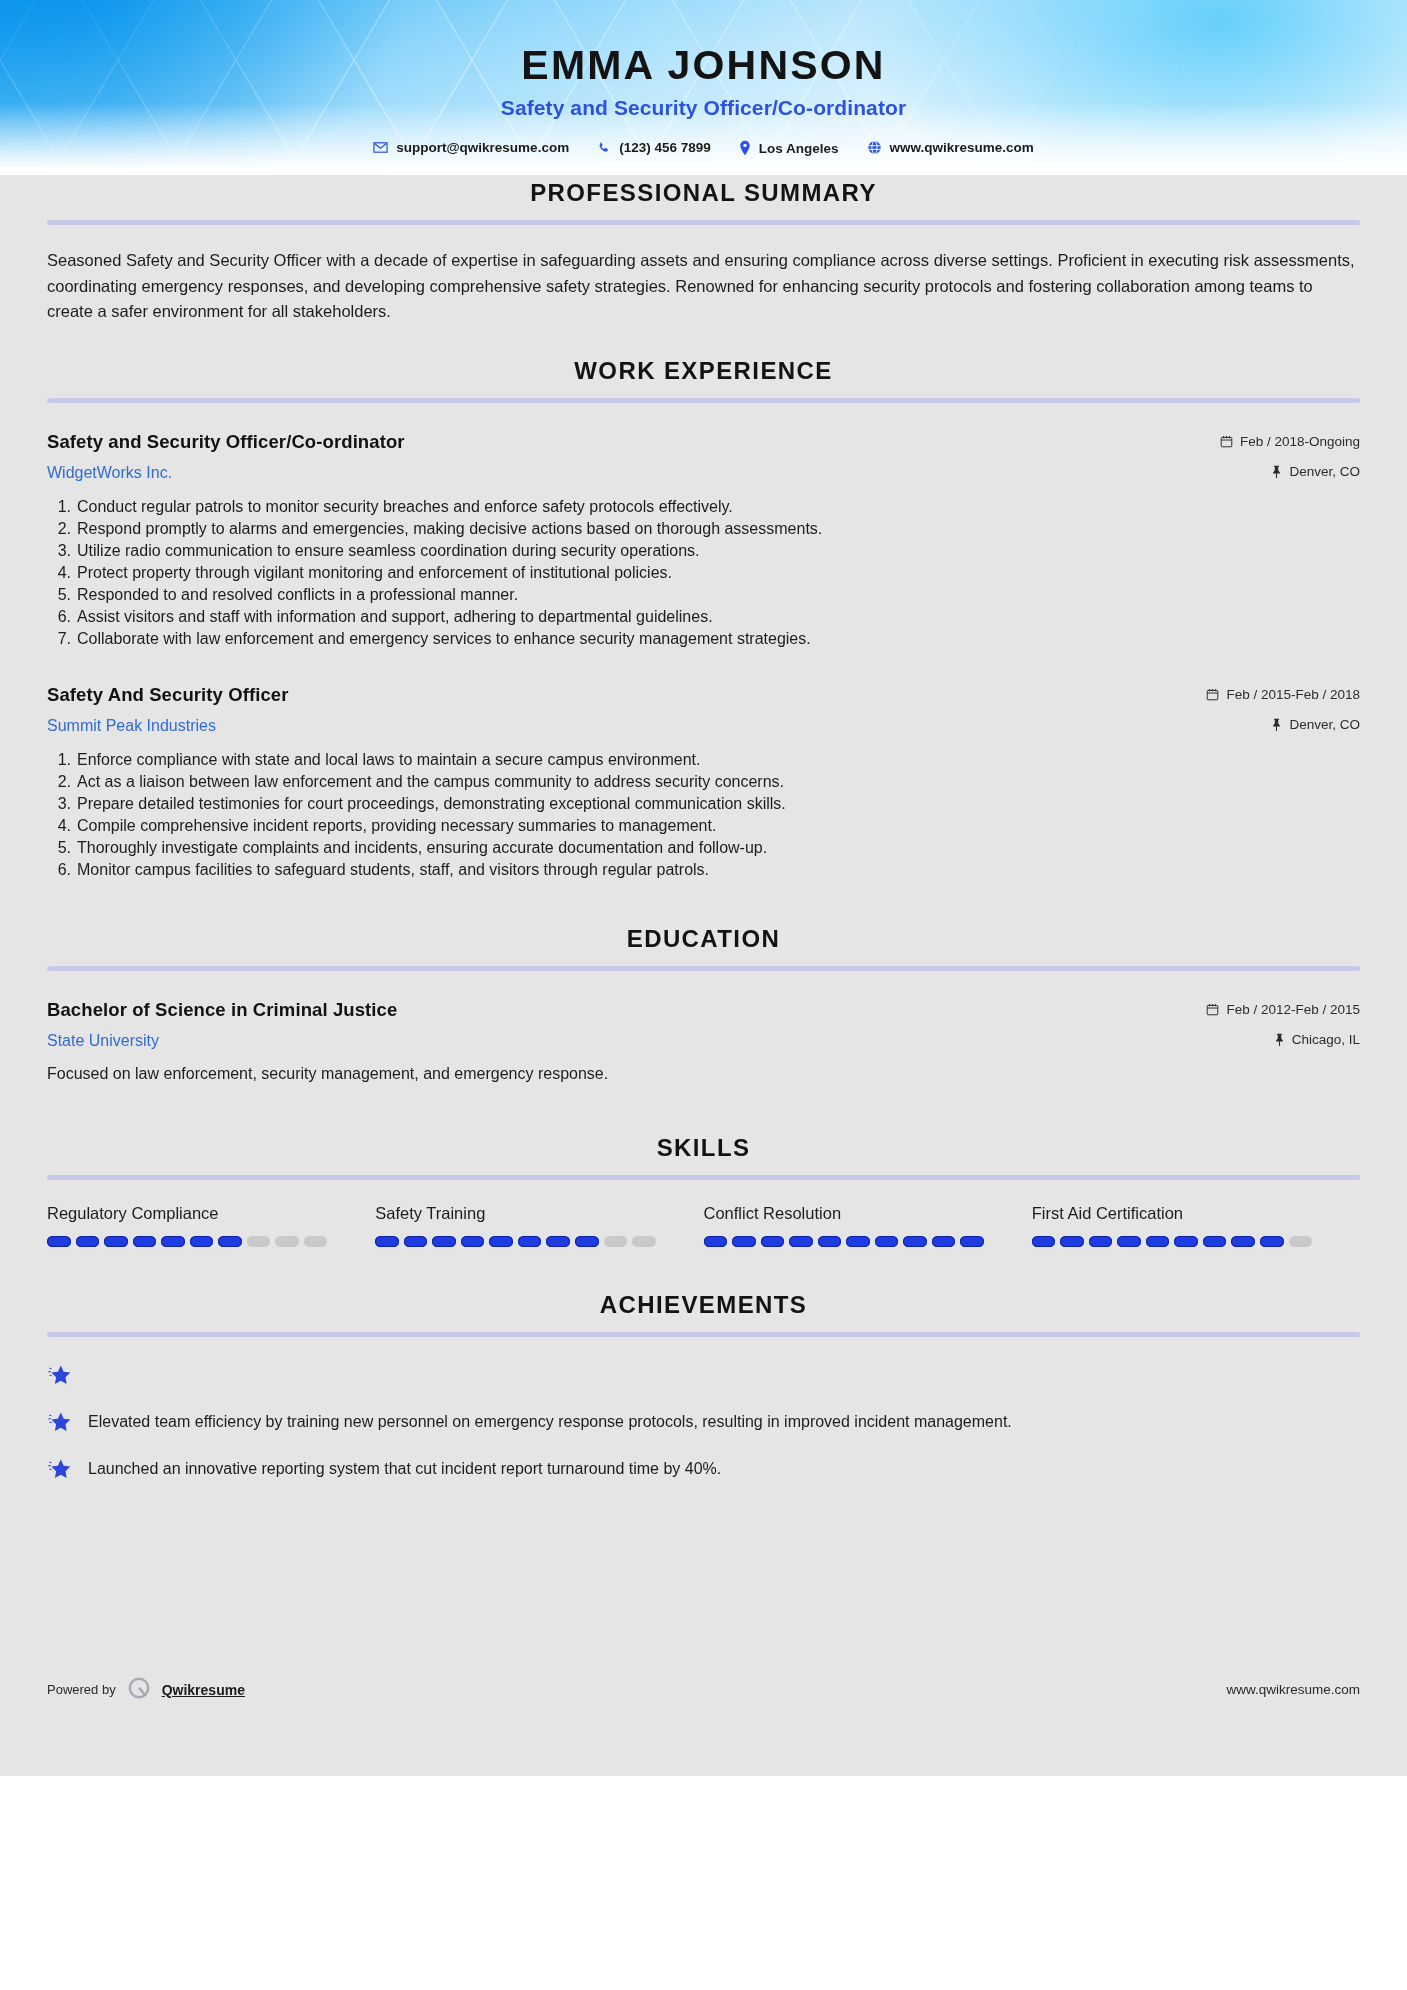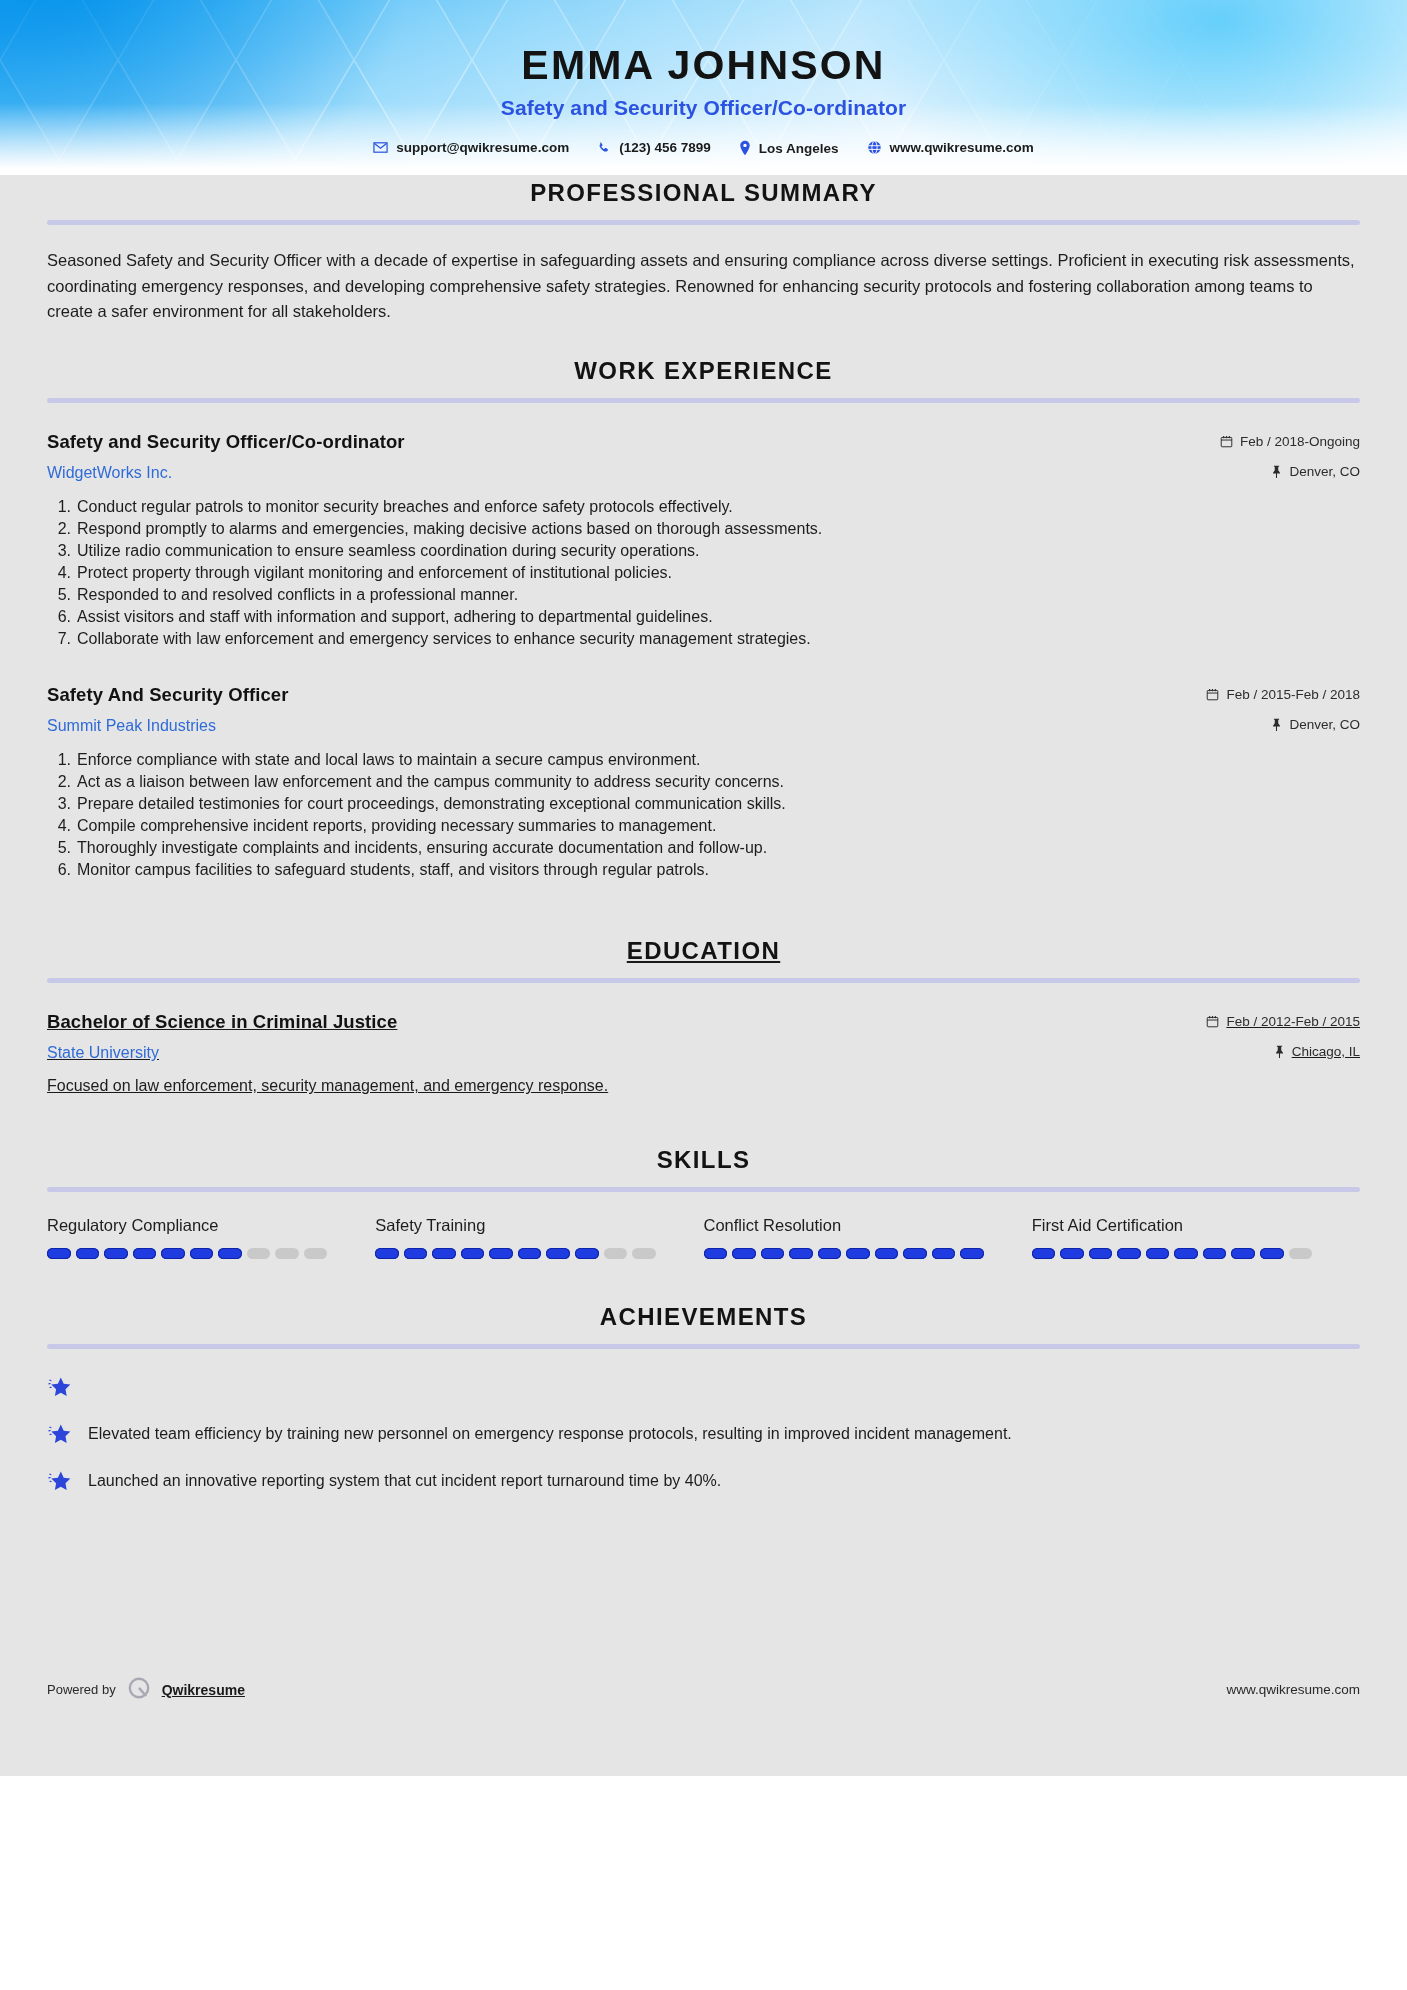--- a/index.html
+++ b/index.html
@@ -397,21 +397,21 @@
           <li>Enforce compliance with state and local laws to maintain a secure campus environment.</li>
           <li>Act as a liaison between law enforcement and the campus community to address security concerns.</li>
           <li>Prepare detailed testimonies for court proceedings, demonstrating exceptional communication skills.</li>
           <li>Compile comprehensive incident reports, providing necessary summaries to management.</li>
           <li>Thoroughly investigate complaints and incidents, ensuring accurate documentation and follow-up.</li>
           <li>Monitor campus facilities to safeguard students, staff, and visitors through regular patrols.</li>
         </ol>
       </div>
     </div>
 
-    <div class="section" style="margin-top:56px;text-decoration:underline;">
+    <div class="section" style="margin-top:44px;">
       <div class="section-title">EDUCATION</div>
       <div class="section-rule"></div>
 
       <div class="entry">
         <div class="entry-head">
           <div class="entry-left">
             <div class="entry-title">Bachelor of Science in Criminal Justice</div>
             <div class="entry-org">State University</div>
           </div>
           <div class="entry-right">

